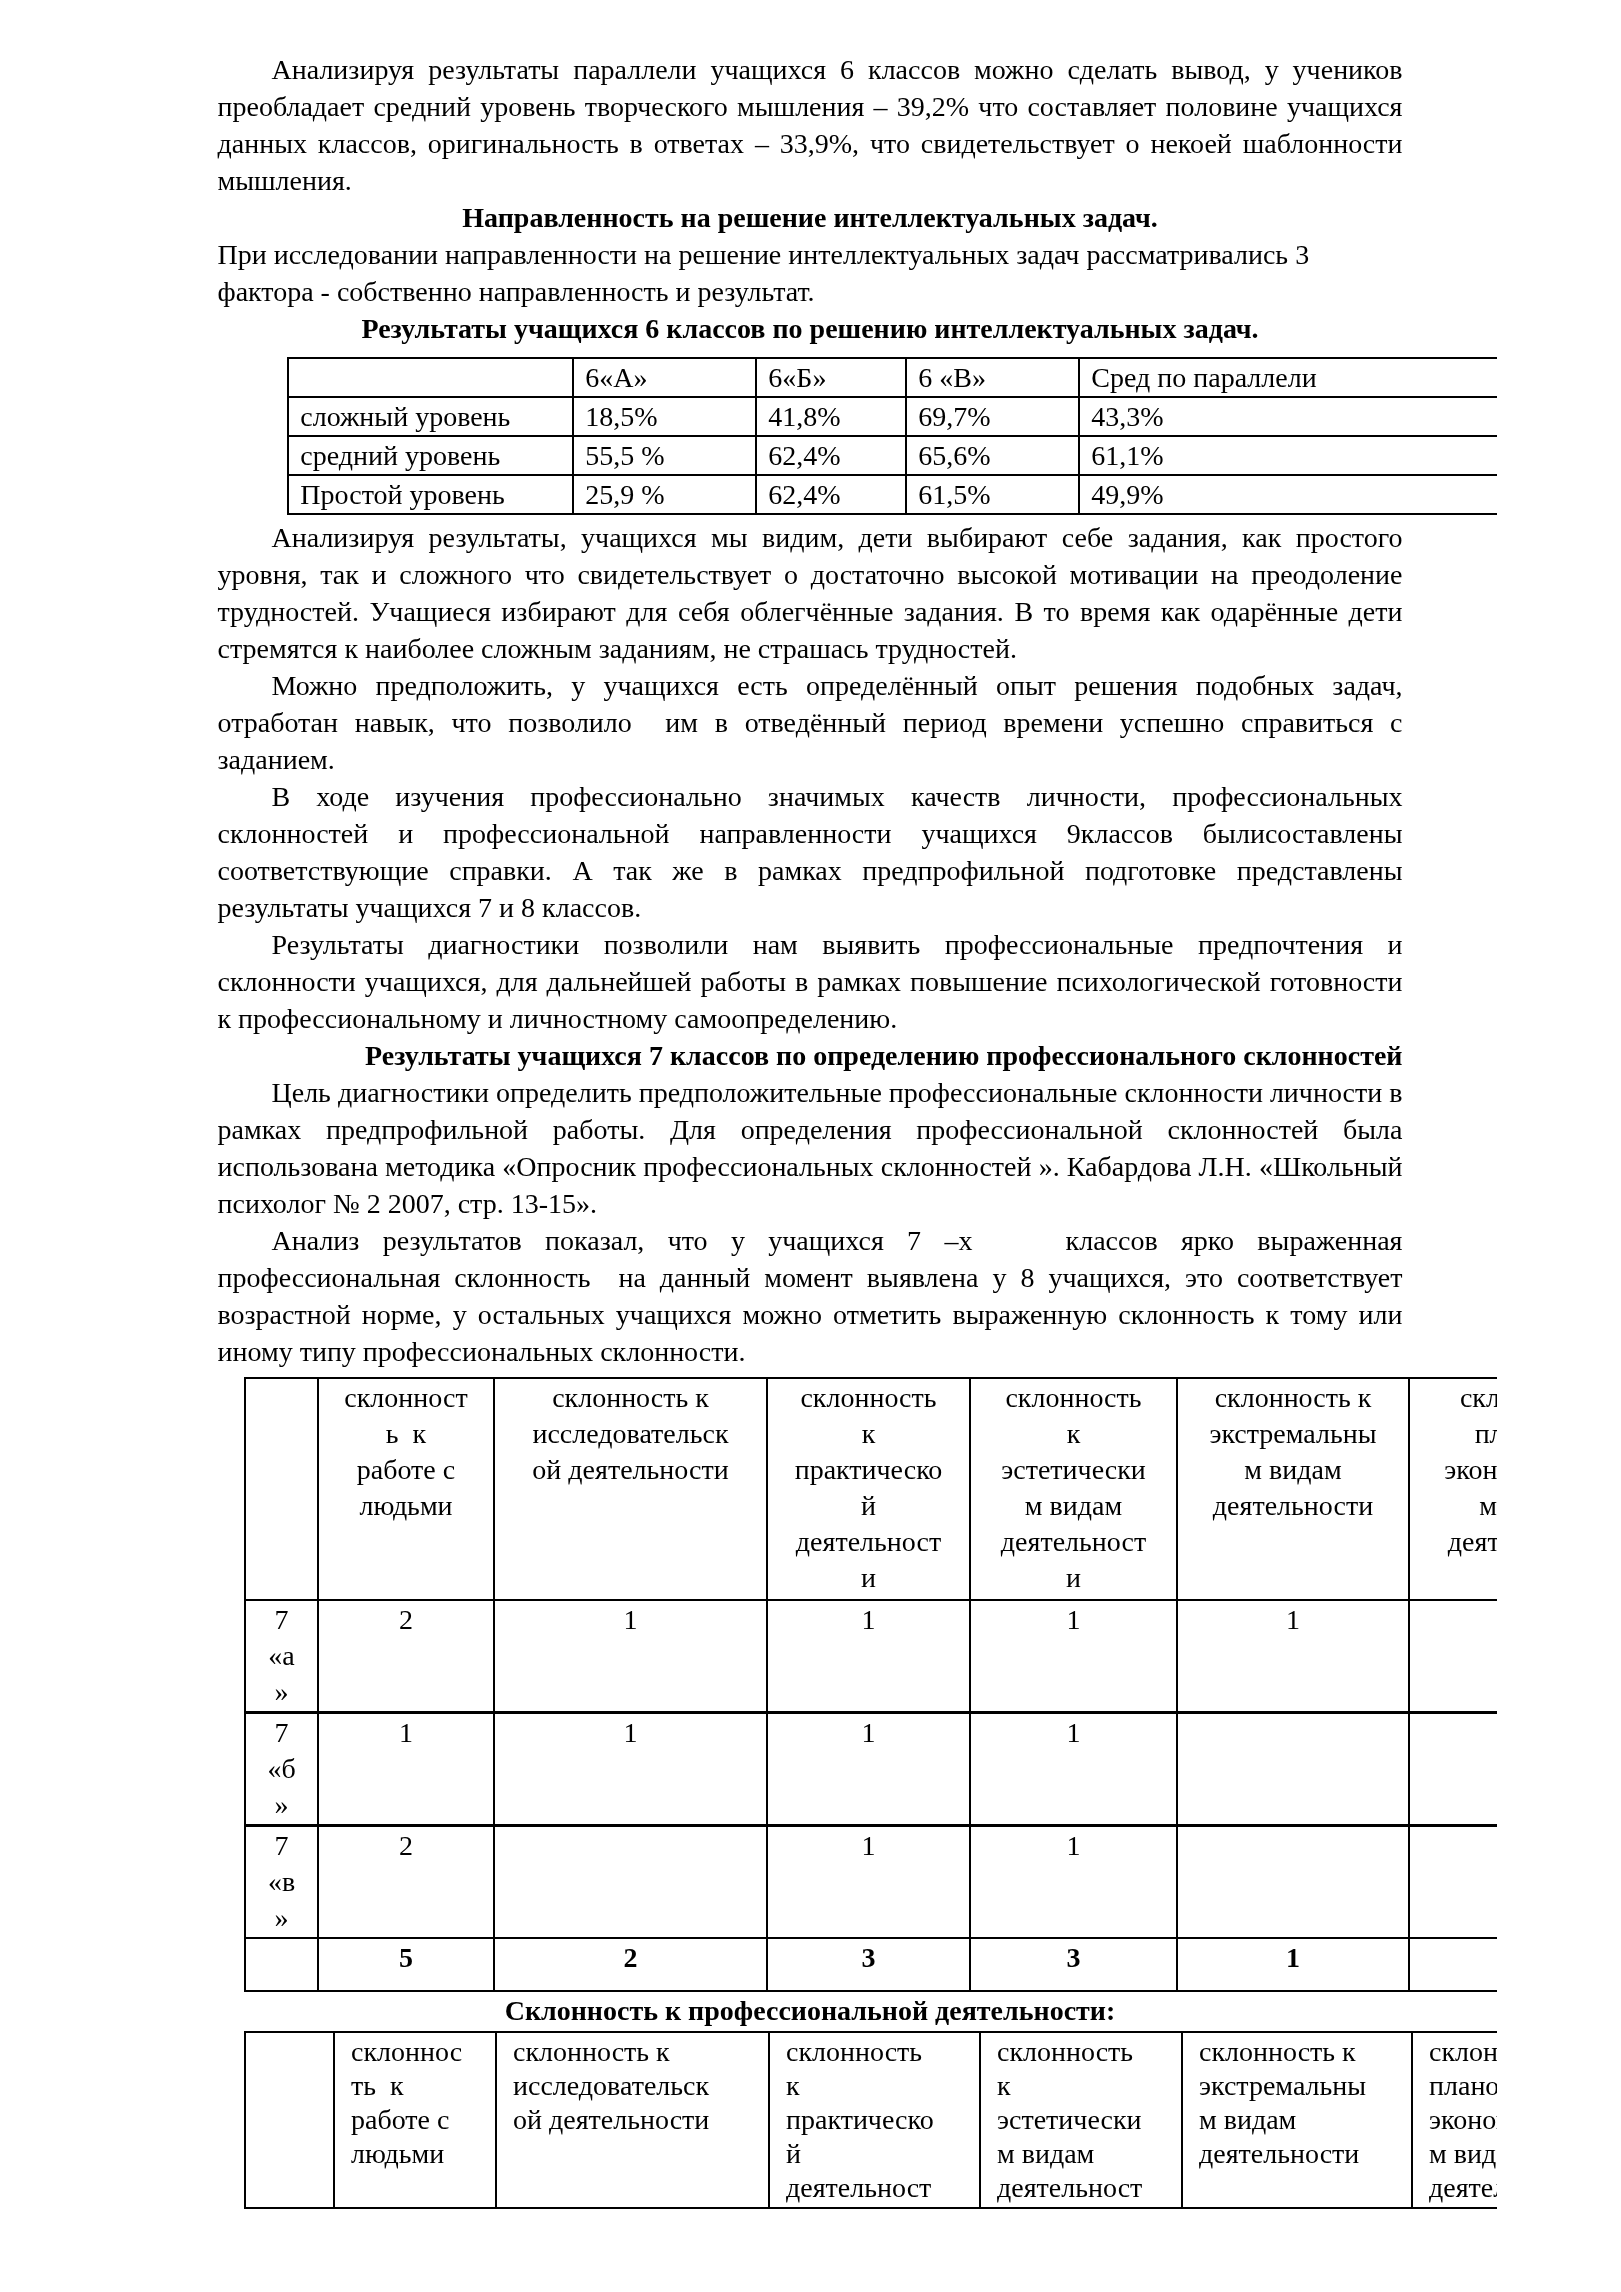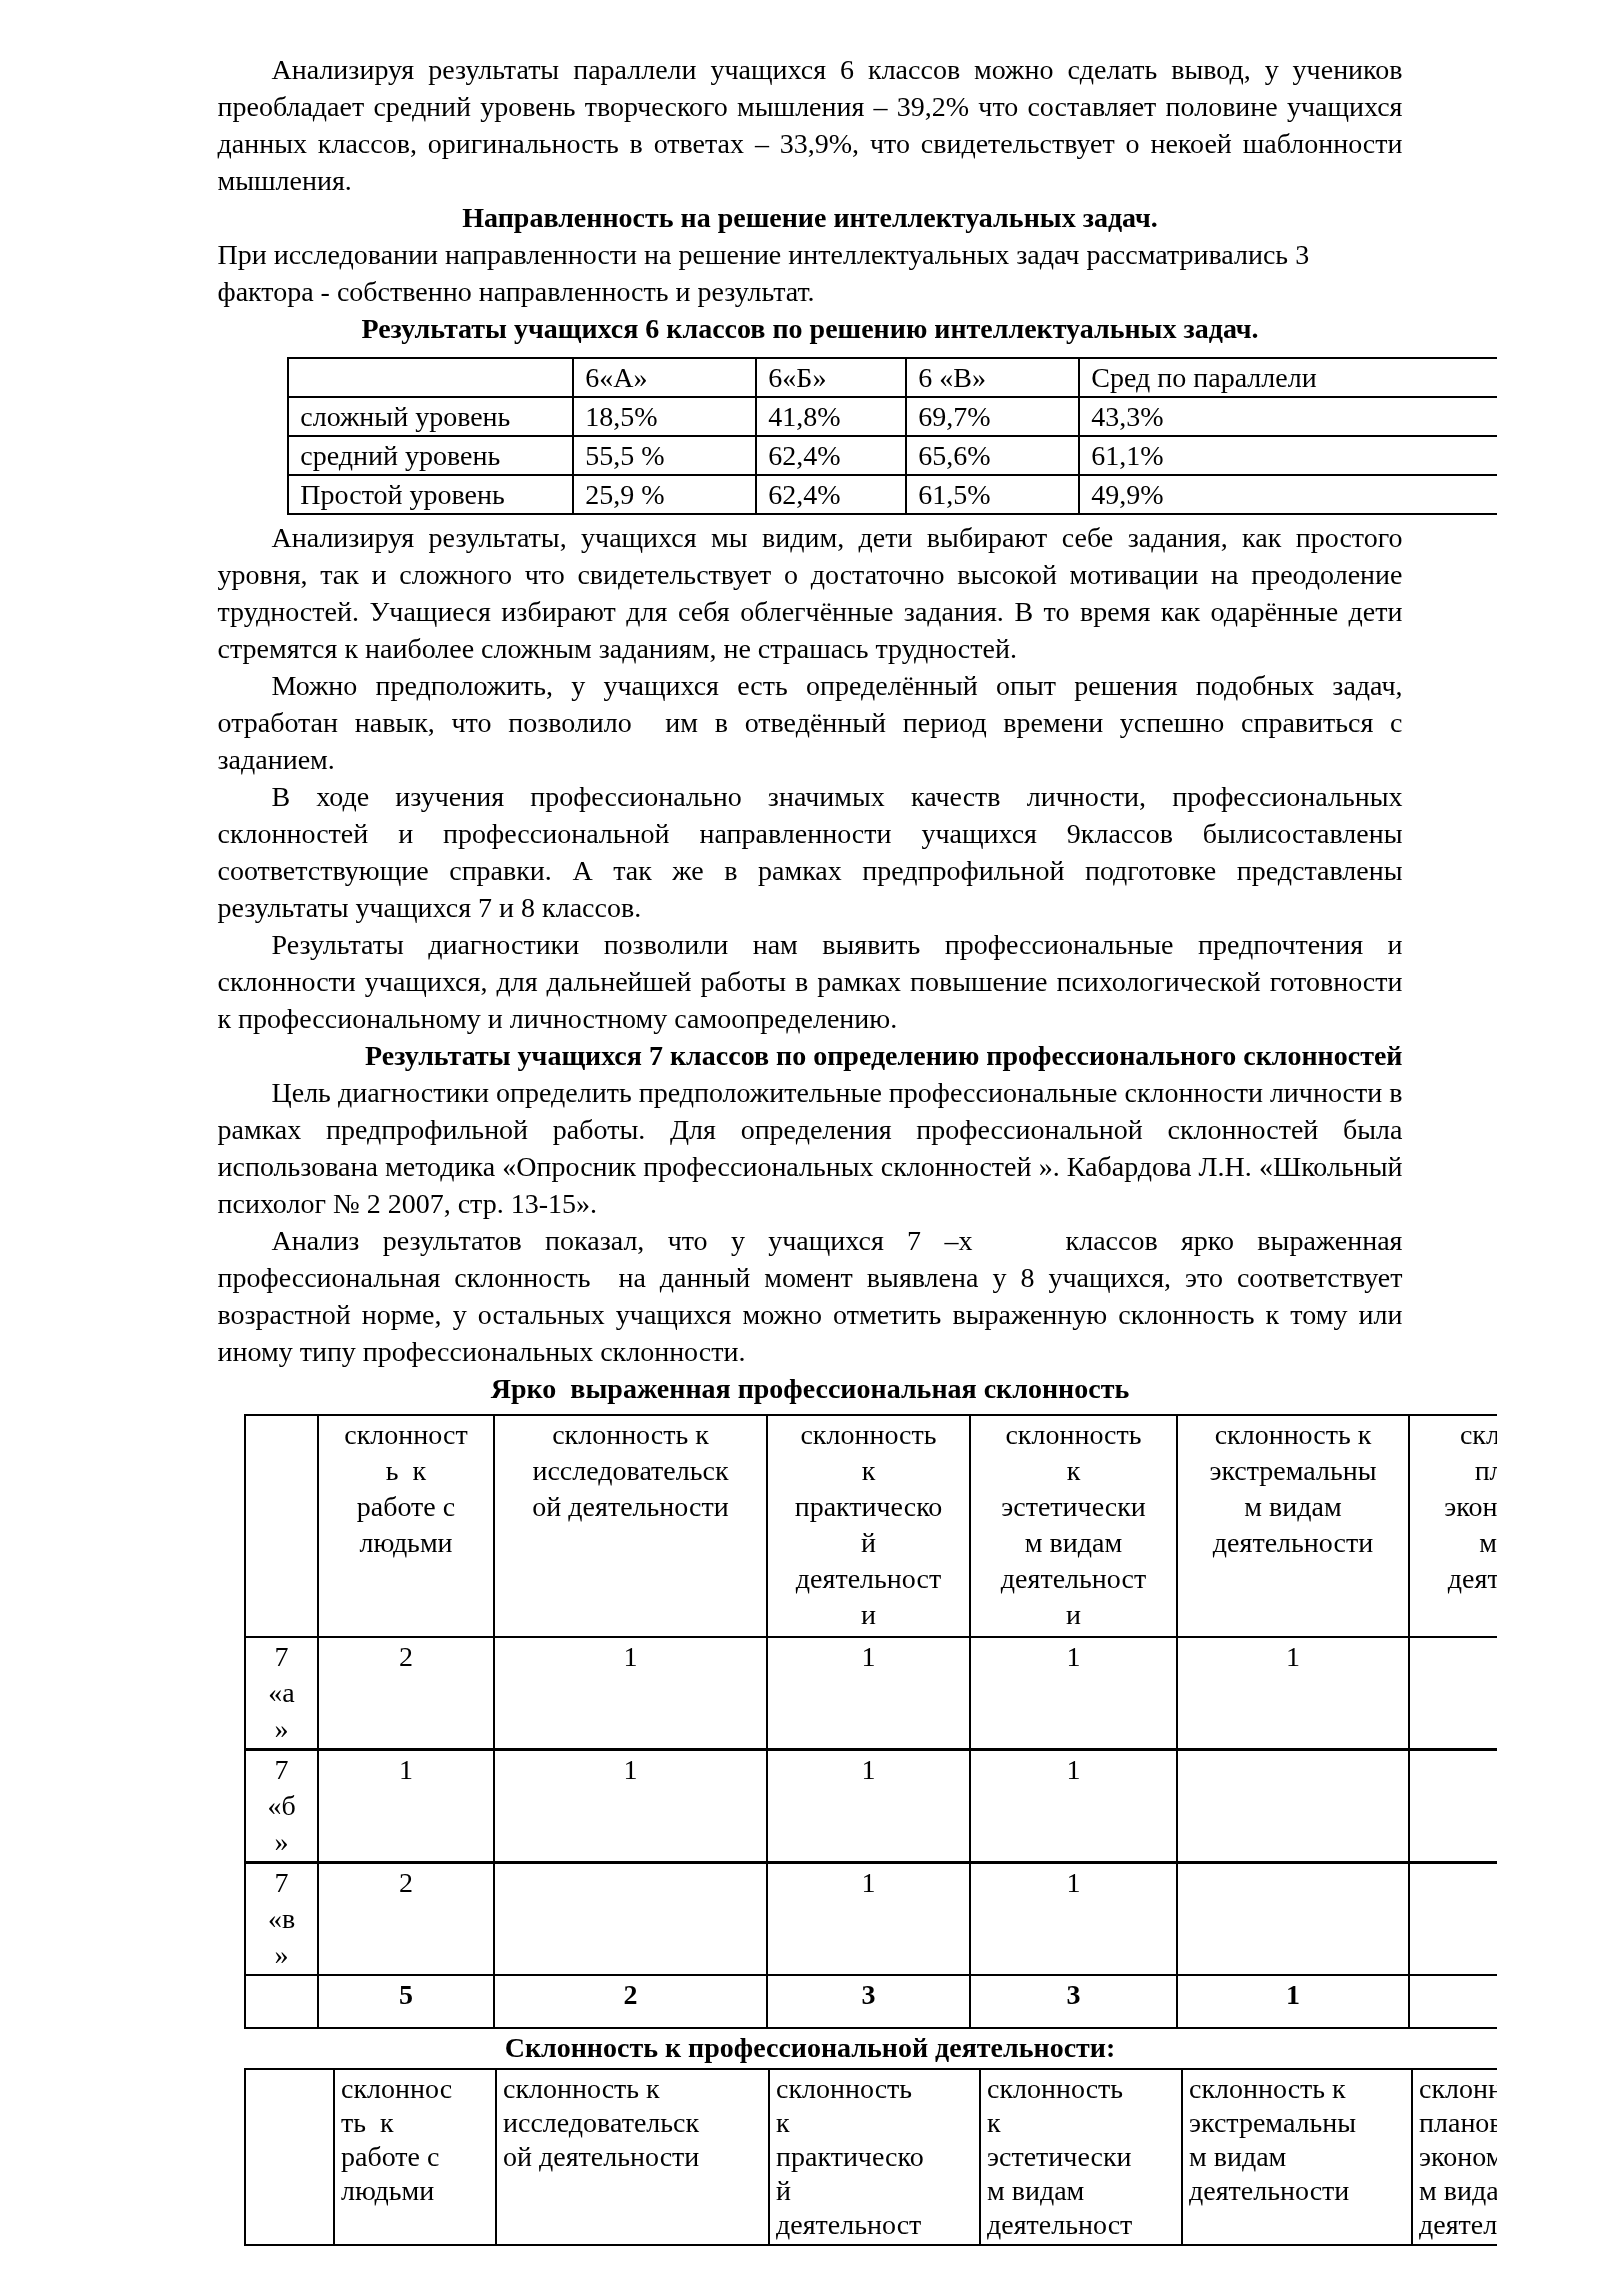--- a/index.html
+++ b/index.html
@@ -34,21 +34,21 @@
   .t2 { width: 1403px; margin: 7.8px 0 0 26.5px; }
   .t2 td { padding: 1px 5.9px; vertical-align: top; text-align: center; line-height: 36px; white-space: pre-wrap; }
   .t2 tr.hdr td { height: 218px; border-radius: 15px; }
   .t2 tr.class-row td { height: 108px; }
   .t2 tr.thick td { border-top: 3.9px solid #000; }
   .t2 tr.totals td { height: 49px; font-weight: bold; border-top: 2px solid #000; }
   .t2 { border: 2.9px solid #000; }
 
   
   .t3 { width: 1403px; margin: 2px 0 0 26.5px; }
-  .t3 td { padding: 2px 6px; vertical-align: top; text-align: left; line-height: 34px; white-space: pre-wrap; margin-left: 20px; }
+  .t3 td { padding: 2px 16px; vertical-align: top; text-align: left; line-height: 34px; white-space: pre-wrap; margin-left: 20px; }
   .t3 tr.hdr td { height: 168px; }
 </style>
 </head>
 <body>
 
 <div class="page">
 
   <p>Анализируя результаты параллели учащихся 6 классов можно сделать вывод, у учеников преобладает средний уровень творческого мышления – 39,2% что составляет половине учащихся данных классов, оригинальность в ответах – 33,9%, что свидетельствует о некоей шаблонности мышления.</p>
 
   <div class="h-center">Направленность на решение интеллектуальных задач.</div>
@@ -100,21 +100,20 @@
   <p>Анализируя результаты, учащихся мы видим, дети выбирают себе задания, как простого уровня, так и сложного что свидетельствует о достаточно высокой мотивации на преодоление трудностей. Учащиеся избирают для себя облегчённые задания. В то время как одарённые дети стремятся к наиболее сложным заданиям, не страшась трудностей.</p>
   <p>Можно предположить, у учащихся есть определённый опыт решения подобных задач, отработан навык, что позволило&nbsp; им в отведённый период времени успешно справиться с заданием.</p>
   <p>В ходе изучения профессионально значимых качеств личности, профессиональных склонностей и профессиональной направленности учащихся 9классов былисоставлены соответствующие справки. А так же в рамках предпрофильной подготовке представлены результаты учащихся 7 и 8 классов.</p>
   <p>Результаты диагностики позволили нам выявить профессиональные предпочтения и склонности учащихся, для дальнейшей работы в рамках повышение психологической готовности к профессиональному и личностному самоопределению.</p>
 
   <div class="h-left">Результаты учащихся 7 классов по определению профессионального склонностей</div>
 
   <p>Цель диагностики определить предположительные профессиональные склонности личности в рамках предпрофильной работы. Для определения профессиональной склонностей была использована методика «Опросник профессиональных склонностей ». Кабардова Л.Н. «Школьный психолог № 2 2007, стр. 13-15».</p>
   <p>Анализ результатов показал, что у учащихся 7 –х&nbsp;&nbsp;&nbsp; классов ярко выраженная профессиональная склонность&nbsp; на данный момент выявлена у 8 учащихся, это соответствует возрастной норме, у остальных учащихся можно отметить выраженную склонность к тому или иному типу профессиональных склонности.</p>
 
-  <div class="h-center">Ярко&nbsp; выраженная профессиональная склонность</div>
 
   <table class="t2">
     <colgroup>
         <col style="width:73px">
         <col style="width:176px">
         <col style="width:273px">
         <col style="width:203px">
         <col style="width:207px">
         <col style="width:232px">
         <col style="width:238px">

